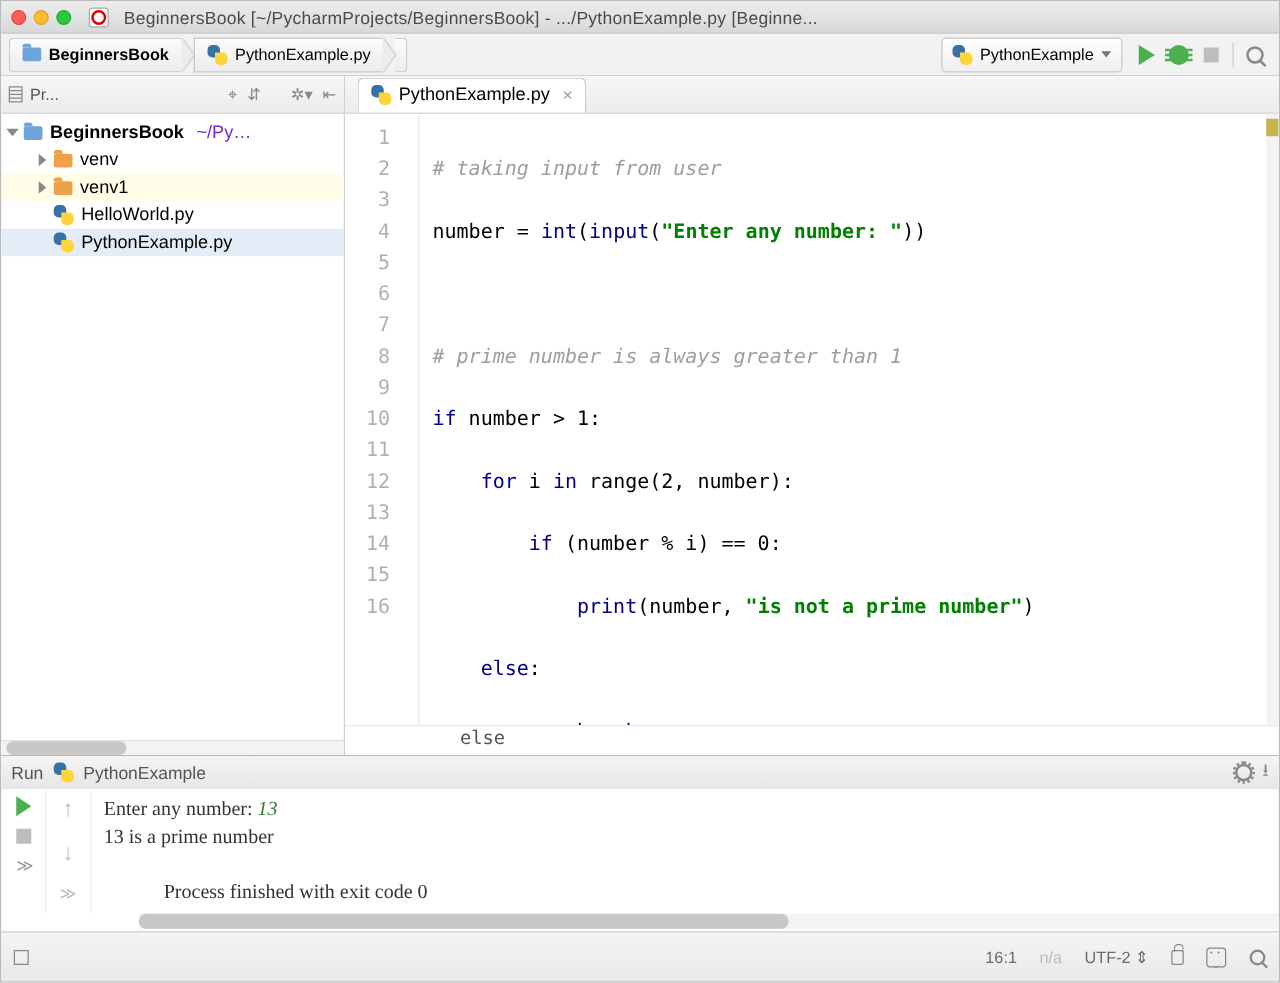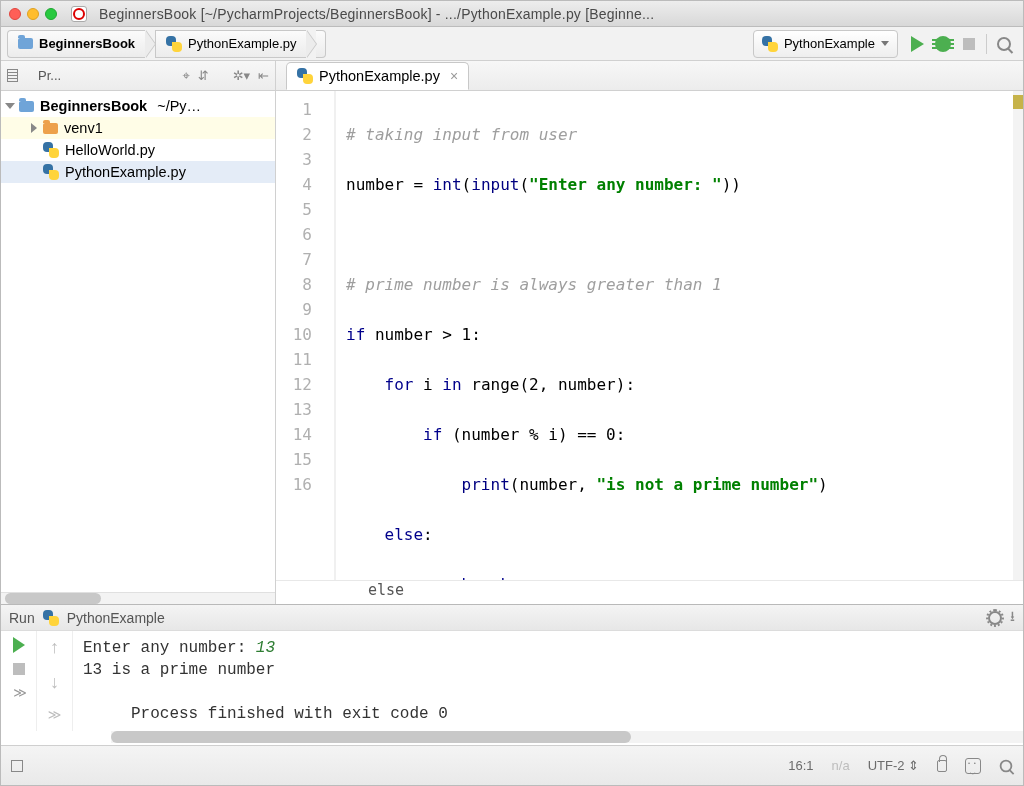--- a/index.html
+++ b/index.html
@@ -90,38 +90,38 @@
   .search-icon{width:14px;height:14px;border:2px solid #888;border-radius:50%;position:relative;}
   .search-icon::after{content:"";position:absolute;width:2px;height:7px;background:#888;transform:rotate(-45deg);bottom:-5px;right:-2px;}
 
   
   .main { flex:1; display:flex; min-height:0; }
 
   
   .proj-panel { width:275px; background:#fff; border-right:1px solid #d0d0d0; display:flex;flex-direction:column;}
   .proj-header{
     height:30px;background:linear-gradient(#f7f7f7,#ececec);border-bottom:1px solid #d0d0d0;
-    display:flex;align-items:center;gap:20px;padding:0 6px;font-size:13px;color:#333;
+    display:flex;align-items:center;gap:6px;padding:0 6px;font-size:13px;color:#333;
   }
   .proj-header .ph-icon{width:11px;height:13px;border:1px solid #888;position:relative;}
   .proj-header .ph-icon::after{content:"";position:absolute;left:0;right:0;top:2px;height:1px;background:#888;box-shadow:0 3px 0 #888,0 6px 0 #888;}
   .ph-label{ font-weight:400;color:#555;}
   .ph-tools{margin-left:auto;display:flex;gap:8px;color:#888;}
   .ph-tools span{cursor:default;}
   .proj-tree{ flex:1; overflow:auto; font-size:14.5px; padding-top:4px;}
   .tree-row{ display:flex;align-items:center;gap:6px;height:22px;padding:0 6px;white-space:nowrap;}
   .tree-row.sel{ background:#fffde7;}
   .tree-row.current{ background:#e4ecf7;}
   .tree-arrow{width:0;height:0;border-top:5px solid transparent;border-bottom:5px solid transparent;border-left:6px solid #888;}
   .tree-arrow.blank{border:none;width:6px;}
   .folder-orange{width:15px;height:11px;background:#eda14b;border-radius:2px;position:relative;}
   .folder-orange::before{content:"";position:absolute;top:-3px;left:0;width:7px;height:3px;background:#eda14b;border-radius:2px 2px 0 0;}
   .tree-indent{display:inline-block;width:18px;}
   .ext-lib-icon{width:14px;height:14px;background:repeating-linear-gradient(90deg,#1e88e5 0 2px,#ef6c00 2px 4px,#2e7d32 4px 6px);}
-  .grey-path{ color:#000000; margin-left:4px;}
+  .grey-path{ color:#6d28d9; margin-left:4px;}
   .proj-scroll{height:12px;background:#f3f3f3;border-top:1px solid #e0e0e0;}
   .proj-scroll .thumb{height:100%;width:96px;background:#c8c8c8;border-radius:6px;margin-left:4px;}
 
   
   .editor{ flex:1; display:flex; flex-direction:column; background:#fff; min-width:0;}
   .tabstrip{ height:30px; background:linear-gradient(#f7f7f7,#ececec); border-bottom:1px solid #d0d0d0;
     display:flex; align-items:flex-end; padding-left:10px;}
   .file-tab{
     display:flex;align-items:center;gap:6px;height:28px;padding:0 10px;background:#fff;
     border:1px solid #c8c8c8;border-bottom:1px solid #fff;border-radius:5px 5px 0 0;
@@ -150,21 +150,21 @@
     display:flex;align-items:center;gap:8px;padding:0 8px; font-size:14px; color:#555;}
   .run-head .spacer{flex:1;}
   .run-head .gear{width:14px;height:14px;border:2px solid #888;border-radius:50%;position:relative;}
   .run-head .gear::after{content:"";position:absolute;inset:-4px;border:2px dotted #888;border-radius:50%;}
   .run-body{ display:flex; }
   .run-ctrls{ width:36px;padding:6px 0;display:flex;flex-direction:column;align-items:center;gap:10px;border-right:1px solid #eee;}
   .run-ctrls .play{width:0;height:0;border-top:8px solid transparent;border-bottom:8px solid transparent;border-left:12px solid #4caf50;}
   .run-ctrls .stop{width:12px;height:12px;background:#bdbdbd;}
   .run-ctrls .doublearr{color:#999;font-size:13px;letter-spacing:-3px;}
   .run-arrows{ width:36px;padding:6px 0;display:flex;flex-direction:column;align-items:center;gap:14px;border-right:1px solid #eee;color:#bdbdbd;font-size:18px;}
-  .run-console{ font-family:Liberation Mono, monospace; font-size:16px; line-height:22px;padding:6px 10px;flex:1;color:#333;}
+  .run-console{ font-family:Liberation Serif, serif; font-size:16px; line-height:22px;padding:6px 10px;flex:1;color:#333;}
   .run-console .inputnum{ color:#2e7d32; font-style:italic;}
   .run-console .exitline{ color:#333;margin-left:48px;}
   .run-scroll{height:12px;background:#f3f3f3;margin:0 0 2px 110px;}
   .run-scroll .thumb{height:100%;width:520px;background:#c8c8c8;border-radius:6px;}
 
   
   .status{
     height:40px;background:linear-gradient(#f4f4f4,#e9e9e9);border-top:1px solid #cfcfcf;
     display:flex;align-items:center;gap:18px;padding:0 10px;font-size:13px;color:#6b6b6b;
   }
@@ -240,20 +240,26 @@
         <span>⇤</span>
       </div>
     </div>
 
     <div class="proj-tree">
       <div class="tree-row">
         <span class="tree-arrow" style="transform:rotate(90deg);"></span>
         <span class="folder-icon"></span>
         <b>BeginnersBook</b>
         <span class="grey-path">~/Py…</span>
+      </div>
+      <div class="tree-row">
+        <span class="tree-indent"></span>
+        <span class="tree-arrow"></span>
+        <span class="folder-orange"></span>
+        <span>venv</span>
       </div>
       <div class="tree-row sel">
         <span class="tree-indent"></span>
         <span class="tree-arrow"></span>
         <span class="folder-orange"></span>
         <span>venv1</span>
       </div>
       <div class="tree-row">
         <span class="tree-indent"></span>
           <span class="tree-arrow blank"></span>

